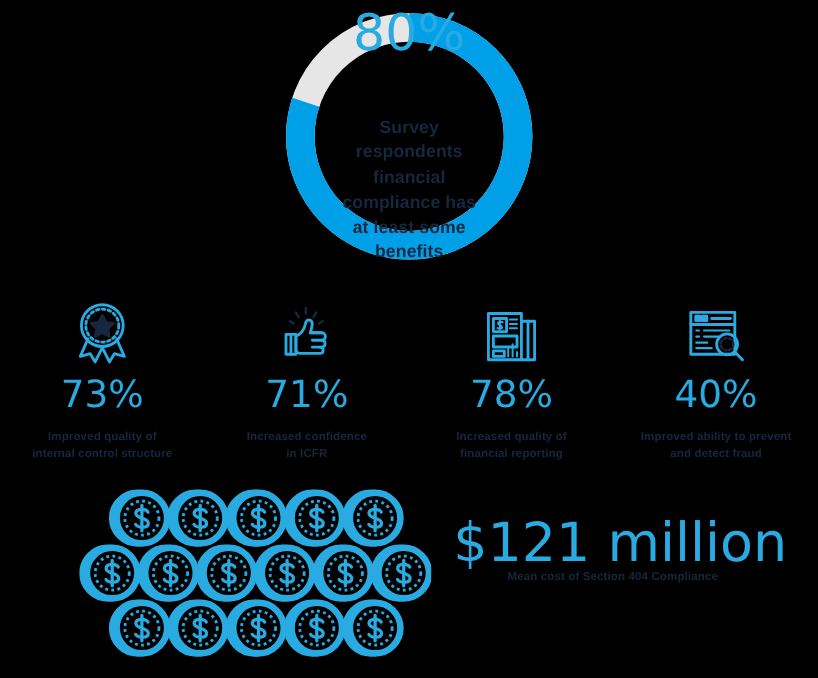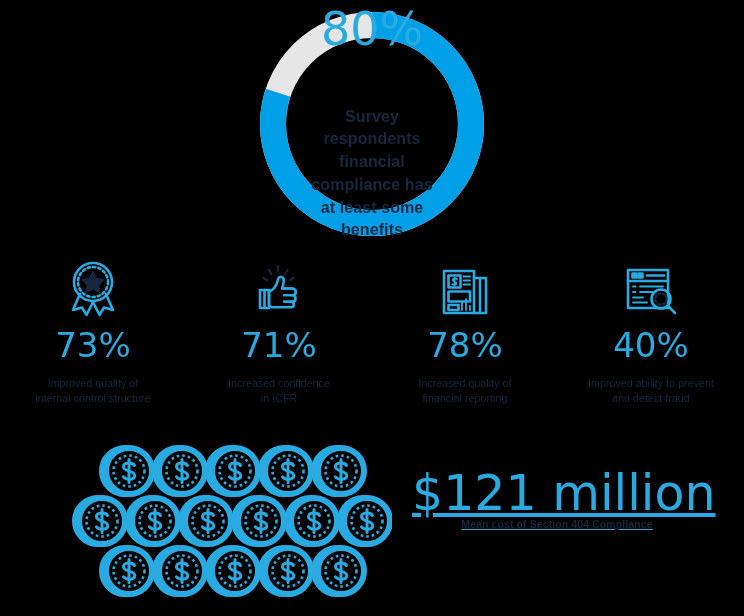--- a/index.html
+++ b/index.html
@@ -65,21 +65,21 @@
     text-align: center;
     font-weight: bold;
     width: 150px;
     letter-spacing: 0.1px;
   }
 
   
   .stats-row {
     position: absolute;
     left: 0;
-    top: 258px;
+    top: 272px;
     width: 744px;
     height: 158px;
     display: flex;
   }
   .stat {
     flex: 1 1 0;
     display: flex;
     flex-direction: column;
     align-items: center;
   }
@@ -97,21 +97,21 @@
     color: #29abe2;
     font-weight: 400;
     margin-bottom: 14px;
     font-family: "DejaVu Sans", sans-serif;
   }
   .stat-caption {
     font-size: 10.5px;
     line-height: 1.45;
     color: #16273e;
     text-align: center;
-    font-weight: normal;
+    font-weight: bold;
     letter-spacing: 0.1px;
     max-width: 165px;
   }
 
   
   .cost-section {
     position: absolute;
     left: 0;
     top: 425px;
     width: 744px;
@@ -124,21 +124,20 @@
     width: 320px;
     height: 155px;
   }
   .coins svg { display: block; }
   .cost-text {
     position: absolute;
     left: 412px;
     top: 44px;
     width: 290px;
     text-align: center;
-    text-decoration: underline;
   }
   .cost-amount {
     font-size: 49px;
     line-height: 1;
     color: #29abe2;
     font-weight: 400;
     white-space: nowrap;
     font-family: "DejaVu Sans", sans-serif;
   }
   .cost-caption {

